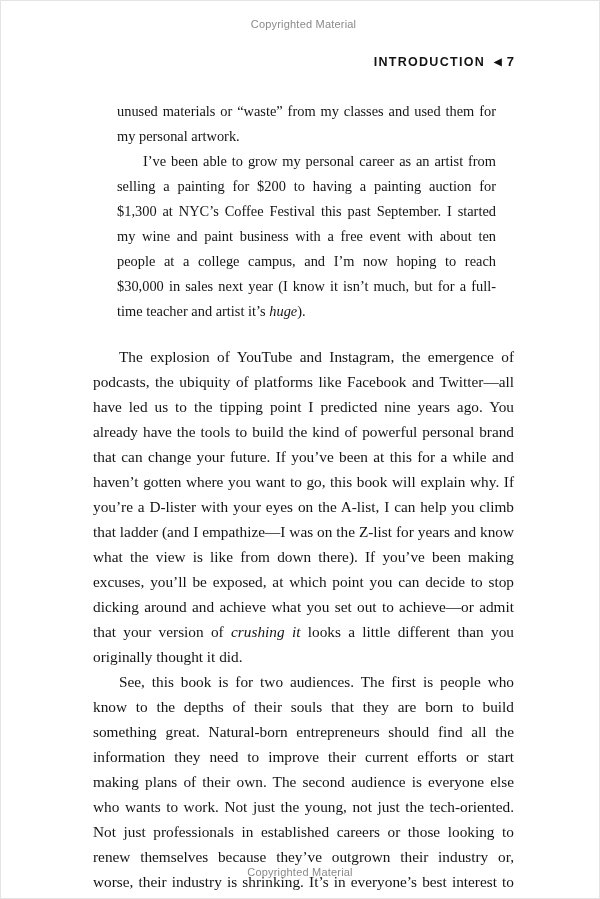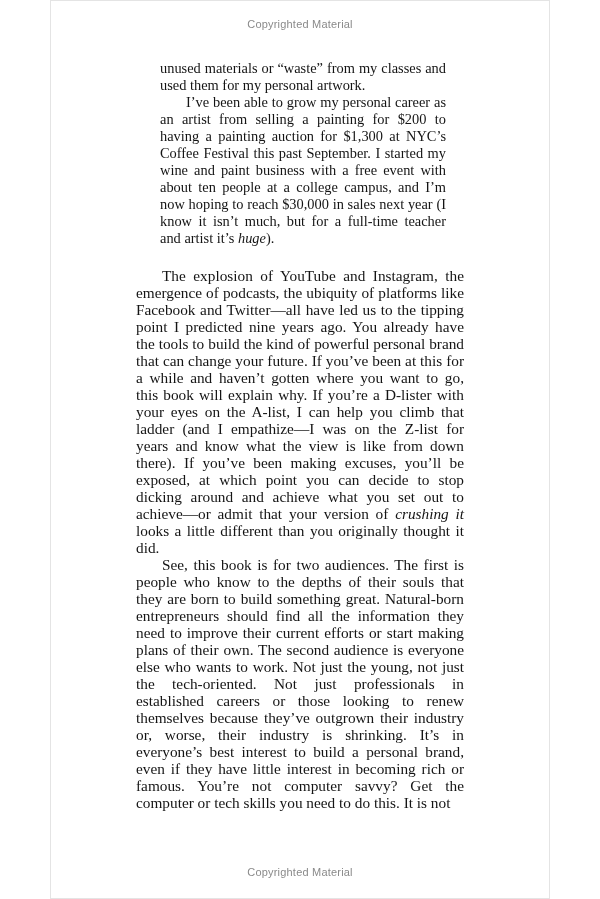--- a/index.html
+++ b/index.html
@@ -1,26 +1,27 @@
 <!DOCTYPE html>
 <html lang="en"><head>
 <meta charset="utf-8">
 <style>
   * { margin: 0; padding: 0; box-sizing: border-box; }
   html, body { background: #ffffff; }
   body { font-family: "Liberation Serif", serif; }
 
   .page {
     position: relative;
-    width: 500px;
+    width: 600px;
     height: 899px;
     background: #ffffff;
     border: 1px solid #e4e4e4;
     overflow: hidden;
     margin: 0 auto;
+    padding-left: 7px;
   }
 
   .copyright {
     text-align: center;
     color: #8a8a8a;
     font-family: "Liberation Sans", sans-serif;
     font-size: 11px;
     letter-spacing: 0.2px;
   }
   .copyright-top { padding-top: 17px; }
@@ -53,21 +54,21 @@
     letter-spacing: 0;
   }
 
   .text-area {
     margin: 30px 85px 0 85px;
     color: #141414;
   }
 
   .text-area p {
     text-align: justify;
-    line-height: 17px;
+    line-height: 25px;
     hyphens: auto;
     -webkit-hyphens: auto;
   }
   .text-area p.body {
     font-size: 15.3px;
   }
   .text-area p.quote {
     font-size: 14.4px;
     margin-left: 24px;
     margin-right: 18px;
@@ -76,20 +77,23 @@
   .text-area p.space-before { margin-top: 20px; }
   .text-area em { }
 </style>
 </head>
 <body>
 
 <div class="page">
 
   <div class="copyright copyright-top">Copyrighted Material</div>
 
+  <div class="running-header">
+    <span>INTRODUCTION</span><span class="tri">◀</span><span class="pagenum">7</span>
+  </div>
 
   <div class="text-area">
       <p class="quote"><span>unused materials or “waste” from my classes and used them for my personal artwork.</span></p>
       <p class="quote indent"><span>I’ve been able to grow my personal career as an artist from selling a painting for $200 to having a painting auction for $1,300 at NYC’s Coffee Festival this past September. I started my wine and paint business with a free event with about ten people at a college campus, and I’m now hoping to reach $30,000 in sales next year (I know it isn’t much, but for a full-time teacher and artist it’s </span><em>huge</em><span>).</span></p>
       <p class="body indent space-before"><span>The explosion of YouTube and Instagram, the emergence of podcasts, the ubiquity of platforms like Facebook and Twitter—all have led us to the tipping point I predicted nine years ago. You already have the tools to build the kind of powerful personal brand that can change your future. If you’ve been at this for a while and haven’t gotten where you want to go, this book will explain why. If you’re a D-lister with your eyes on the A-list, I can help you climb that ladder (and I empathize—I was on the Z-list for years and know what the view is like from down there). If you’ve been making excuses, you’ll be exposed, at which point you can decide to stop dicking around and achieve what you set out to achieve—or admit that your version of </span><em>crushing it</em><span> looks a little different than you originally thought it did.</span></p>
       <p class="body indent"><span>See, this book is for two audiences. The first is people who know to the depths of their souls that they are born to build something great. Natural-born entrepreneurs should find all the information they need to improve their current efforts or start making plans of their own. The second audience is everyone else who wants to work. Not just the young, not just the tech-oriented. Not just professionals in established careers or those looking to renew themselves because they’ve outgrown their industry or, worse, their industry is shrinking. It’s in everyone’s best interest to build a personal brand, even if they have little interest in becoming rich or famous. You’re not computer savvy? Get the computer or tech skills you need to do this. It is not</span></p>
     </div>
 
   <div class="copyright copyright-bottom">Copyrighted Material</div>
 

